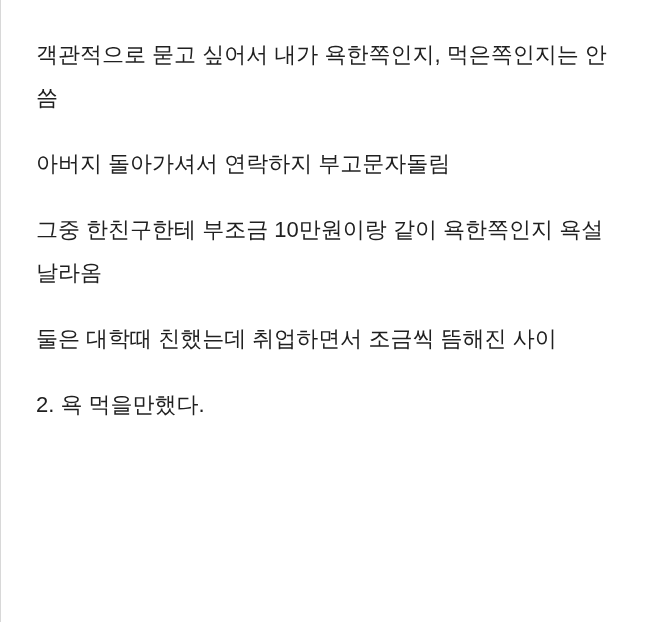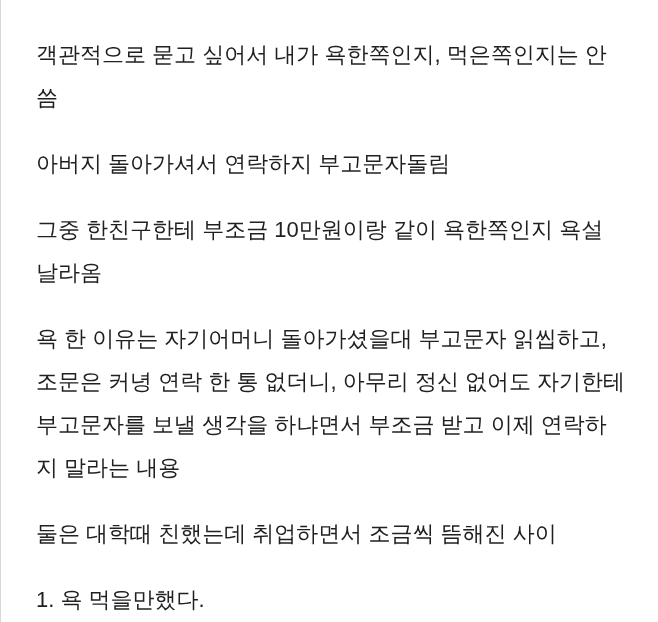--- a/index.html
+++ b/index.html
@@ -32,17 +32,16 @@
     margin-bottom: 0;
   }
 </style>
 </head>
 <body>
 
 <main class="post">
   <p>객관적으로 묻고 싶어서 내가 욕한쪽인지, 먹은쪽인지는 안씀</p>
   <p>아버지 돌아가셔서 연락하지 부고문자돌림</p>
   <p>그중 한친구한테 부조금 10만원이랑 같이 욕한쪽인지 욕설 날라옴</p>
-  <p>욕 한 이유는 자기어머니 돌아가셨을대 부고문자 읽씹하고, 조문은 커녕 연락 한 통 없더니, 아무리 정신 없어도 자기한테 부고문자를 보낼 생각을 하냐면서 부조금 받고 이제 연락하지 말라는 내용</p>
   <p>둘은 대학때 친했는데 취업하면서 조금씩 뜸해진 사이</p>
-  <p>1. 욕 먹을만했다.</p>
+  <p>2. 욕 먹을만했다.</p>
 
 </main>
 
 </body></html>

